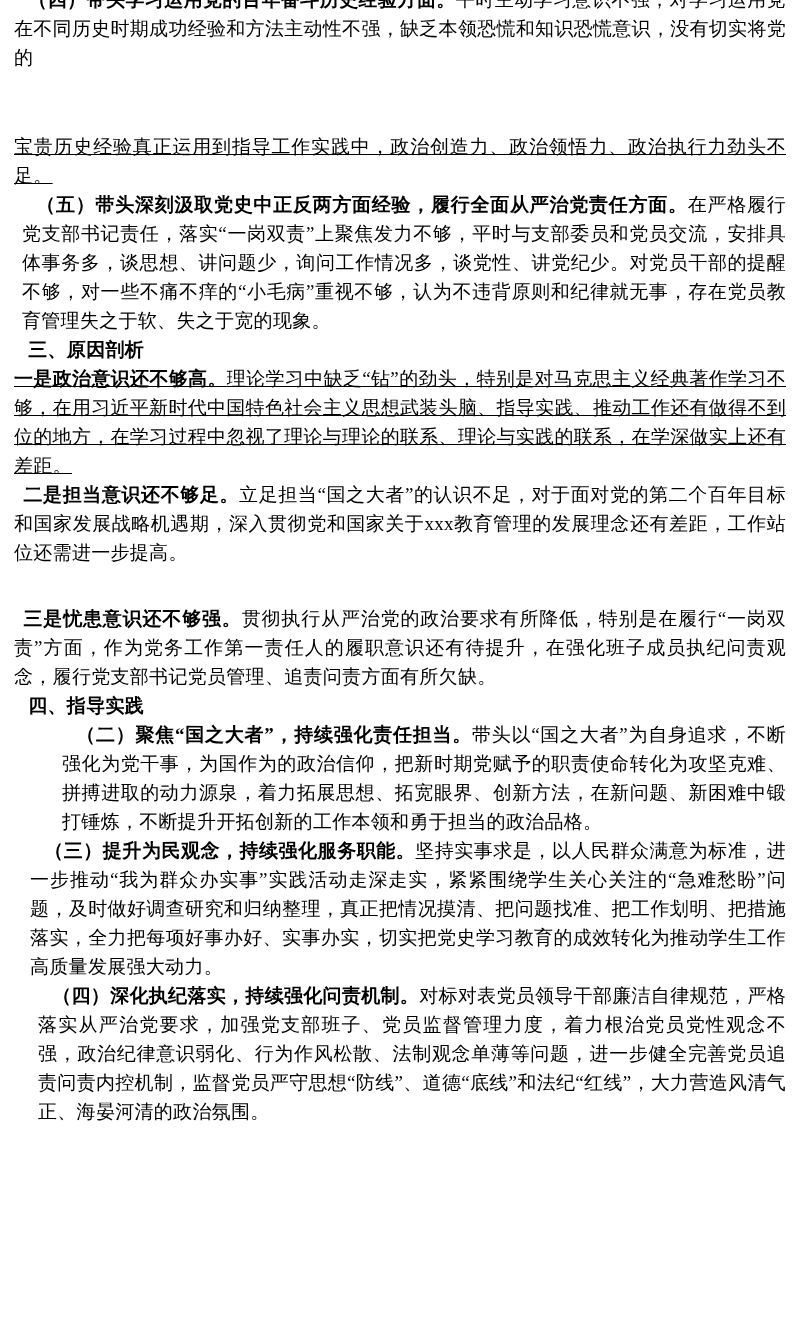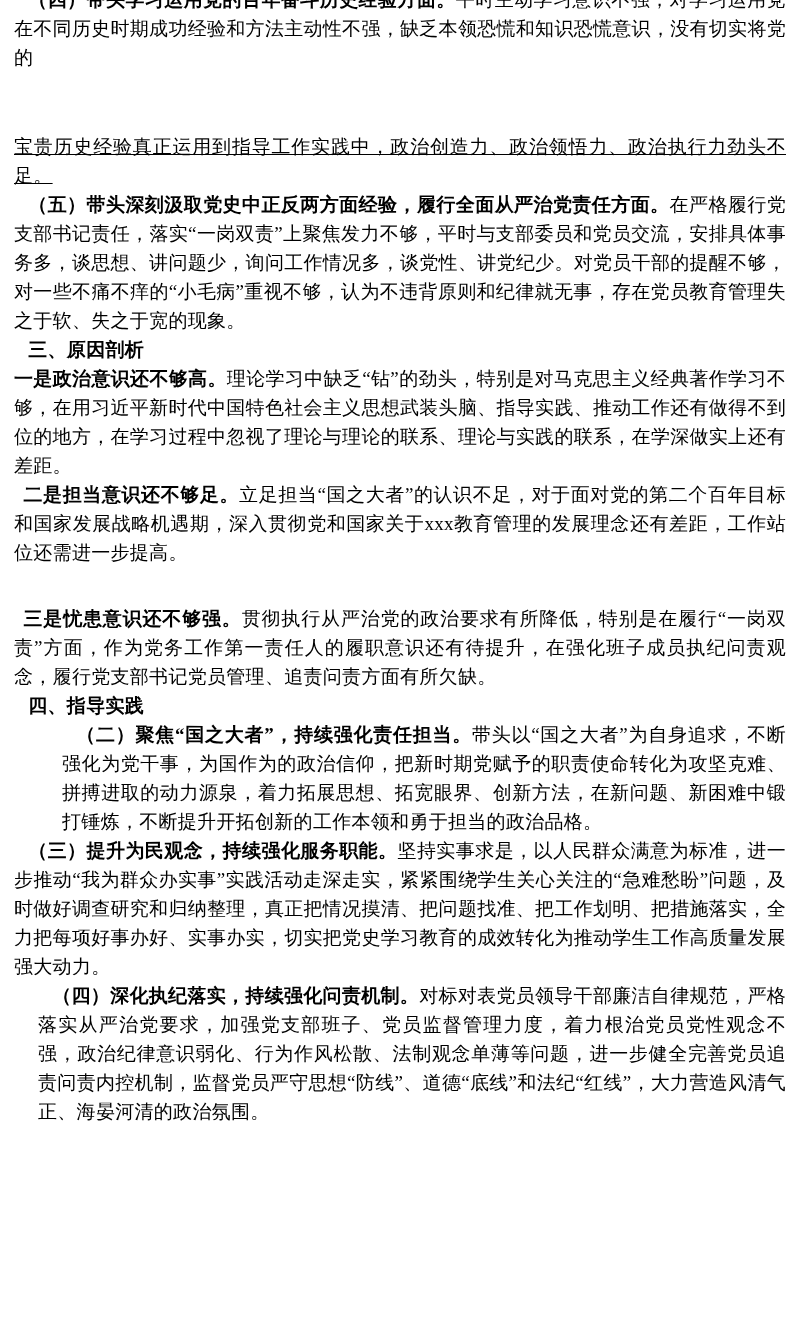--- a/index.html
+++ b/index.html
@@ -41,23 +41,23 @@
     text-decoration: underline;
   }
 </style>
 </head>
 <body>
 
 <div class="page">
   <div class="doc">
       <p class="para clip-top" style="text-indent: 0.75em;"><span class="lead">（四）带头学习运用党的百年奋斗历史经验方面。</span><span class="body-text">平时主动学习意识不强，对学习运用党在不同历史时期成功经验和方法主动性不强，缺乏本领恐慌和知识恐慌意识，没有切实将党的</span></p>
       <p class="para page-gap" style="text-indent: 0em;"><span class="body-text">宝贵历史经验真正运用到指导工作实践中，政治创造力、政治领悟力、政治执行力劲头不足。</span></p>
-      <p class="para" style="text-indent: 0.75em;"><span class="lead">（五）带头深刻汲取党史中正反两方面经验，履行全面从严治党责任方面。</span><span class="body-text">在严格履行党支部书记责任，落实“一岗双责”上聚焦发力不够，平时与支部委员和党员交流，安排具体事务多，谈思想、讲问题少，询问工作情况多，谈党性、讲党纪少。对党员干部的提醒不够，对一些不痛不痒的“小毛病”重视不够，认为不违背原则和纪律就无事，存在党员教育管理失之于软、失之于宽的现象。</span></p>
+      <p class="para" style="text-indent: 0.75em; margin-left: 8px;"><span class="lead">（五）带头深刻汲取党史中正反两方面经验，履行全面从严治党责任方面。</span><span class="body-text">在严格履行党支部书记责任，落实“一岗双责”上聚焦发力不够，平时与支部委员和党员交流，安排具体事务多，谈思想、讲问题少，询问工作情况多，谈党性、讲党纪少。对党员干部的提醒不够，对一些不痛不痒的“小毛病”重视不够，认为不违背原则和纪律就无事，存在党员教育管理失之于软、失之于宽的现象。</span></p>
       <p class="para" style="text-indent: 0.75em;"><span class="lead">三、原因剖析</span></p>
-      <p class="para" style="text-indent: 0em;"><span class="lead">一是政治意识还不够高。</span><span class="body-text">理论学习中缺乏“钻”的劲头，特别是对马克思主义经典著作学习不够，在用习近平新时代中国特色社会主义思想武装头脑、指导实践、推动工作还有做得不到位的地方，在学习过程中忽视了理论与理论的联系、理论与实践的联系，在学深做实上还有差距。</span></p>
+      <p class="para" style="text-indent: 0em; text-decoration: underline;"><span class="lead">一是政治意识还不够高。</span><span class="body-text">理论学习中缺乏“钻”的劲头，特别是对马克思主义经典著作学习不够，在用习近平新时代中国特色社会主义思想武装头脑、指导实践、推动工作还有做得不到位的地方，在学习过程中忽视了理论与理论的联系、理论与实践的联系，在学深做实上还有差距。</span></p>
       <p class="para" style="text-indent: 0.5em;"><span class="lead">二是担当意识还不够足。</span><span class="body-text">立足担当“国之大者”的认识不足，对于面对党的第二个百年目标和国家发展战略机遇期，深入贯彻党和国家关于xxx教育管理的发展理念还有差距，工作站位还需进一步提高。</span></p>
       <p class="para" style="text-indent: 0.5em; margin-top: 37px;"><span class="lead">三是忧患意识还不够强。</span><span class="body-text">贯彻执行从严治党的政治要求有所降低，特别是在履行“一岗双责”方面，作为党务工作第一责任人的履职意识还有待提升，在强化班子成员执纪问责观念，履行党支部书记党员管理、追责问责方面有所欠缺。</span></p>
       <p class="para" style="text-indent: 0.75em;"><span class="lead">四、指导实践</span></p>
       <p class="para" style="text-indent: 0.75em; margin-left: 48px;"><span class="lead">（二）聚焦“国之大者”，持续强化责任担当。</span><span class="body-text">带头以“国之大者”为自身追求，不断强化为党干事，为国作为的政治信仰，把新时期党赋予的职责使命转化为攻坚克难、拼搏进取的动力源泉，着力拓展思想、拓宽眼界、创新方法，在新问题、新困难中锻打锤炼，不断提升开拓创新的工作本领和勇于担当的政治品格。</span></p>
-      <p class="para" style="text-indent: 0.75em;"><span class="lead">（三）提升为民观念，持续强化服务职能。</span><span class="body-text">坚持实事求是，以人民群众满意为标准，进一步推动“我为群众办实事”实践活动走深走实，紧紧围绕学生关心关注的“急难愁盼”问题，及时做好调查研究和归纳整理，真正把情况摸清、把问题找准、把工作划明、把措施落实，全力把每项好事办好、实事办实，切实把党史学习教育的成效转化为推动学生工作高质量发展强大动力。</span></p>
+      <p class="para" style="text-indent: 0.75em; margin-left: 16px;"><span class="lead">（三）提升为民观念，持续强化服务职能。</span><span class="body-text">坚持实事求是，以人民群众满意为标准，进一步推动“我为群众办实事”实践活动走深走实，紧紧围绕学生关心关注的“急难愁盼”问题，及时做好调查研究和归纳整理，真正把情况摸清、把问题找准、把工作划明、把措施落实，全力把每项好事办好、实事办实，切实把党史学习教育的成效转化为推动学生工作高质量发展强大动力。</span></p>
       <p class="para" style="text-indent: 0.75em; margin-left: 24px;"><span class="lead">（四）深化执纪落实，持续强化问责机制。</span><span class="body-text">对标对表党员领导干部廉洁自律规范，严格落实从严治党要求，加强党支部班子、党员监督管理力度，着力根治党员党性观念不强，政治纪律意识弱化、行为作风松散、法制观念单薄等问题，进一步健全完善党员追责问责内控机制，监督党员严守思想“防线”、道德“底线”和法纪“红线”，大力营造风清气正、海晏河清的政治氛围。</span></p>
     </div>
 </div>
 
 </body></html>

